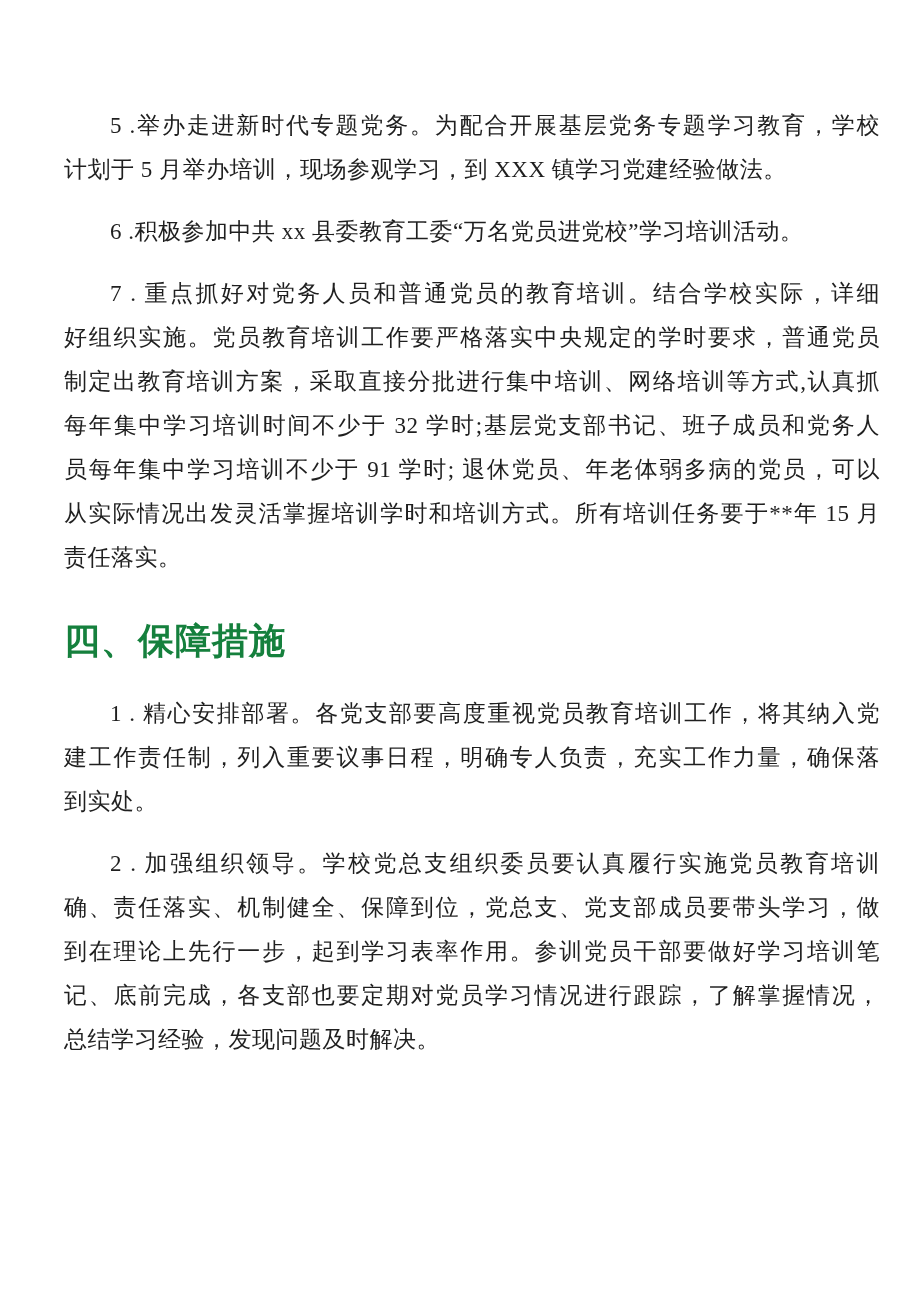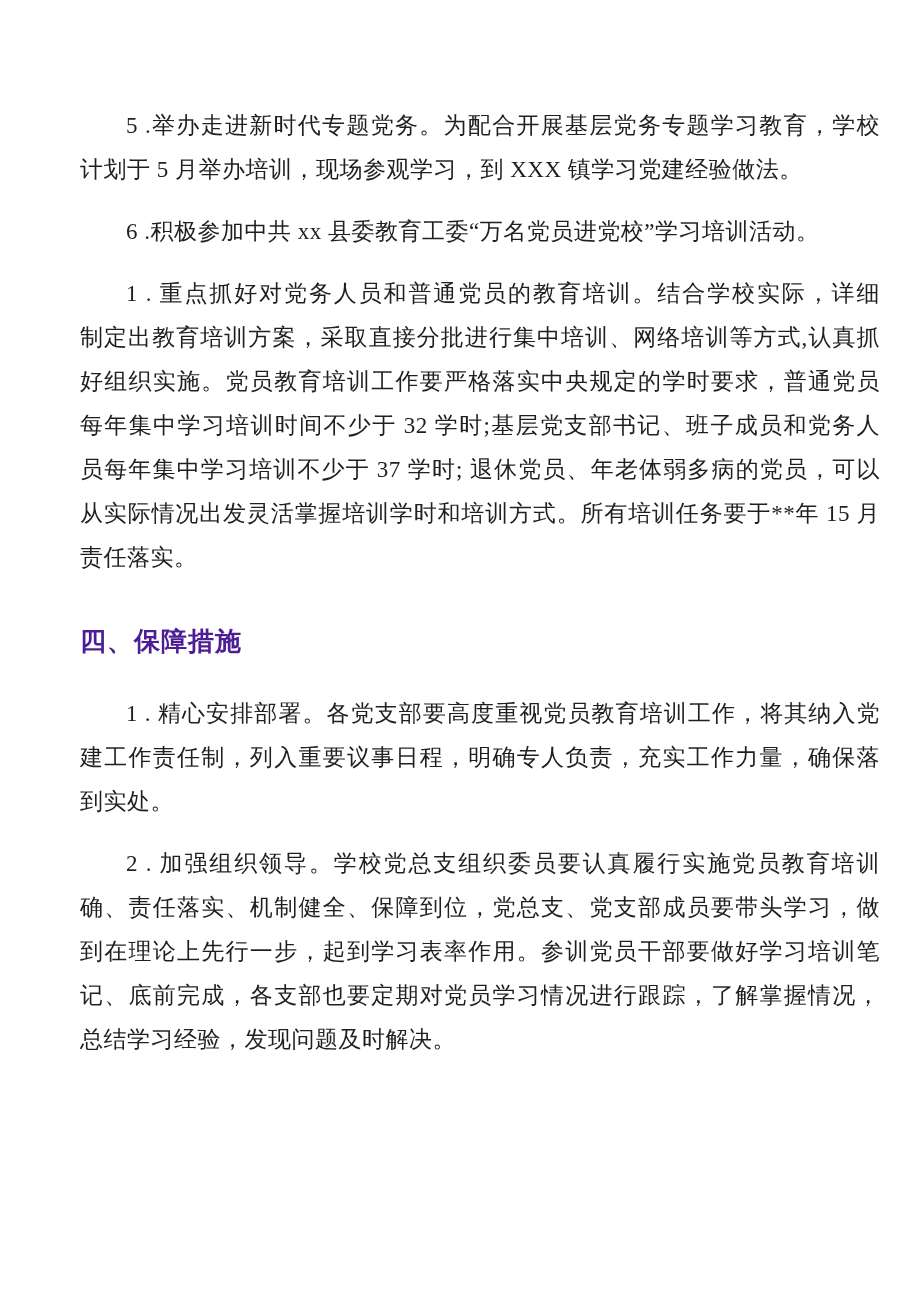--- a/index.html
+++ b/index.html
@@ -4,21 +4,21 @@
 <style>
   html, body { margin: 0; padding: 0; }
   body {
     width: 920px; height: 1301px;
     background: #ffffff;
     overflow: hidden;
   }
   .page {
     box-sizing: border-box;
     width: 920px; height: 1301px;
-    padding: 104px 40px 0 80px;
+    padding: 104px 40px 0 64px;
     font-family: "Liberation Serif", "DejaVu Serif", serif;
     color: #1f1f1f;
     font-size: 23px;
   }
   .para { margin: 0 0 18px 0; }
   .ln {
     line-height: 44px;
     letter-spacing: 0.5px;
     overflow: hidden;
     white-space: nowrap;
@@ -27,47 +27,47 @@
     white-space: normal;
     text-align: justify;
     text-align-last: justify;
     text-justify: inter-character;
   }
   .ln.indent { text-indent: 46px; }
   .gap-top { margin-top: 30px; }
   .heading {
     font-family: "Liberation Sans", "DejaVu Sans", sans-serif;
     font-weight: 700;
-    font-size: 26px;
+    font-size: 36px;
     line-height: 50px;
     letter-spacing: 1px;
-    color: #4c1d95;
+    color: #15803d;
     margin: 36px 0 26px 0;
   }
 </style>
 </head>
 <body>
 
 <div class="page">
 
   <section class="para">
     <div class="ln indent fill">5 .举办走进新时代专题党务。为配合开展基层党务专题学习教育，学校</div>
     <div class="ln">计划于 5 月举办培训，现场参观学习，到 XXX 镇学习党建经验做法。</div>
   </section>
 
   <section class="para">
     <div class="ln indent">6 .积极参加中共 xx 县委教育工委“万名党员进党校”学习培训活动。</div>
   </section>
 
   <section class="para">
-    <div class="ln indent fill">1 . 重点抓好对党务人员和普通党员的教育培训。结合学校实际，详细</div>
+    <div class="ln indent fill">7 . 重点抓好对党务人员和普通党员的教育培训。结合学校实际，详细</div>
+    <div class="ln fill">好组织实施。党员教育培训工作要严格落实中央规定的学时要求，普通党员</div>
     <div class="ln fill">制定出教育培训方案，采取直接分批进行集中培训、网络培训等方式,认真抓</div>
-    <div class="ln fill">好组织实施。党员教育培训工作要严格落实中央规定的学时要求，普通党员</div>
     <div class="ln fill">每年集中学习培训时间不少于 32 学时;基层党支部书记、班子成员和党务人</div>
-    <div class="ln fill">员每年集中学习培训不少于 37 学时; 退休党员、年老体弱多病的党员，可以</div>
+    <div class="ln fill">员每年集中学习培训不少于 91 学时; 退休党员、年老体弱多病的党员，可以</div>
     <div class="ln fill">从实际情况出发灵活掌握培训学时和培训方式。所有培训任务要于**年 15 月</div>
     <div class="ln">责任落实。</div>
   </section>
 
   <h2 class="heading">四、保障措施</h2>
 
   <section class="para">
     <div class="ln indent fill">1 . 精心安排部署。各党支部要高度重视党员教育培训工作，将其纳入党</div>
     <div class="ln fill">建工作责任制，列入重要议事日程，明确专人负责，充实工作力量，确保落</div>
     <div class="ln">到实处。</div>

